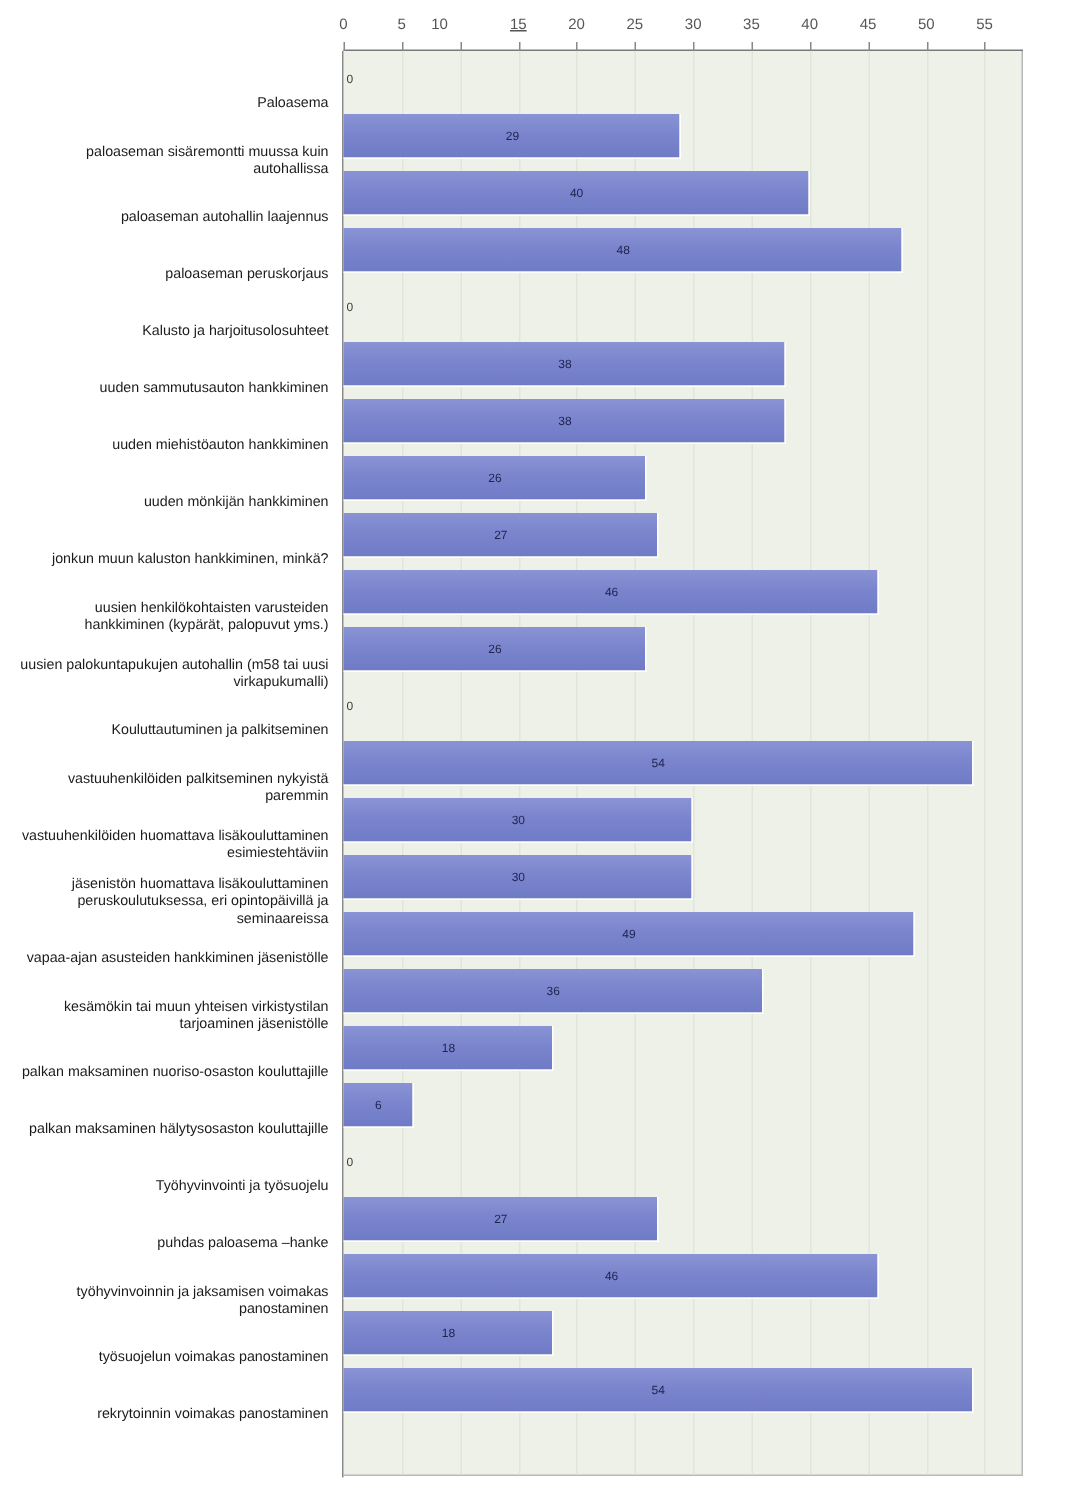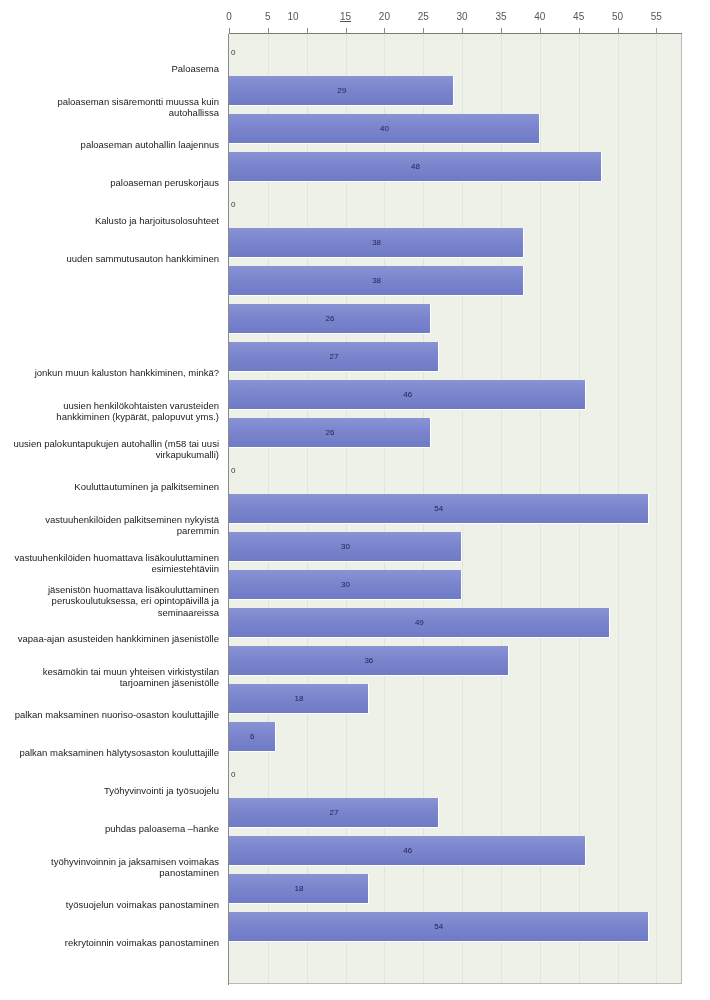--- a/index.html
+++ b/index.html
@@ -228,26 +228,28 @@
         </div>
       </div>
       <div class="row">
         <div class="row-label">uuden sammutusauton hankkiminen</div>
         <div class="bar-track">
           <div class="bar" title="uuden sammutusauton hankkiminen: 38" style="width: 295.266px;"></div>
           <div class="bar-value" style="left: 147.633px; transform: translateX(-50%);">38</div>
         </div>
       </div>
       <div class="row">
+        <div class="row-label">uuden miehistöauton hankkiminen</div>
         <div class="bar-track">
           <div class="bar" title="uuden miehistöauton hankkiminen: 38" style="width: 295.266px;"></div>
           <div class="bar-value" style="left: 147.633px; transform: translateX(-50%);">38</div>
         </div>
       </div>
       <div class="row">
+        <div class="row-label">uuden mönkijän hankkiminen</div>
         <div class="bar-track">
           <div class="bar" title="uuden mönkijän hankkiminen: 26" style="width: 202.024px;"></div>
           <div class="bar-value" style="left: 101.012px; transform: translateX(-50%);">26</div>
         </div>
       </div>
       <div class="row">
         <div class="row-label">jonkun muun kaluston hankkiminen, minkä?</div>
         <div class="bar-track">
           <div class="bar" title="jonkun muun kaluston hankkiminen, minkä?: 27" style="width: 209.794px;"></div>
           <div class="bar-value" style="left: 104.897px; transform: translateX(-50%);">27</div>

